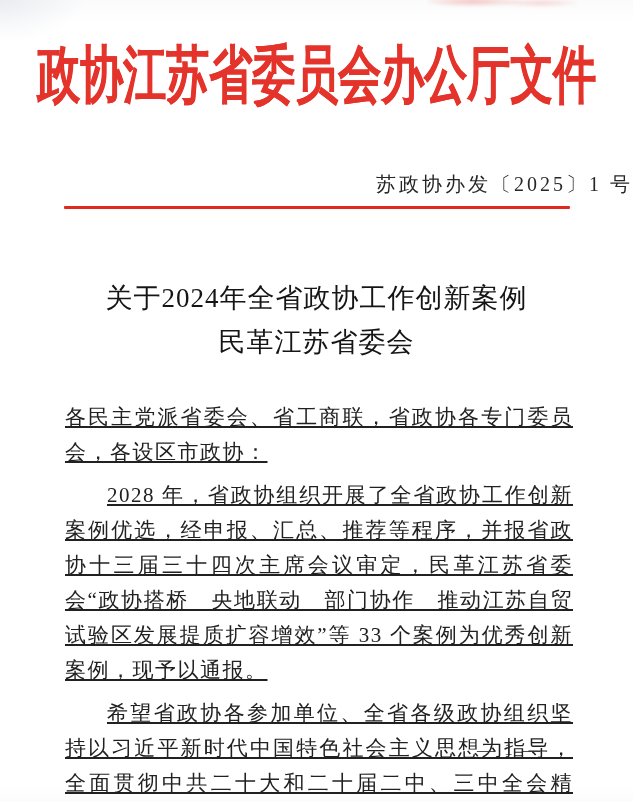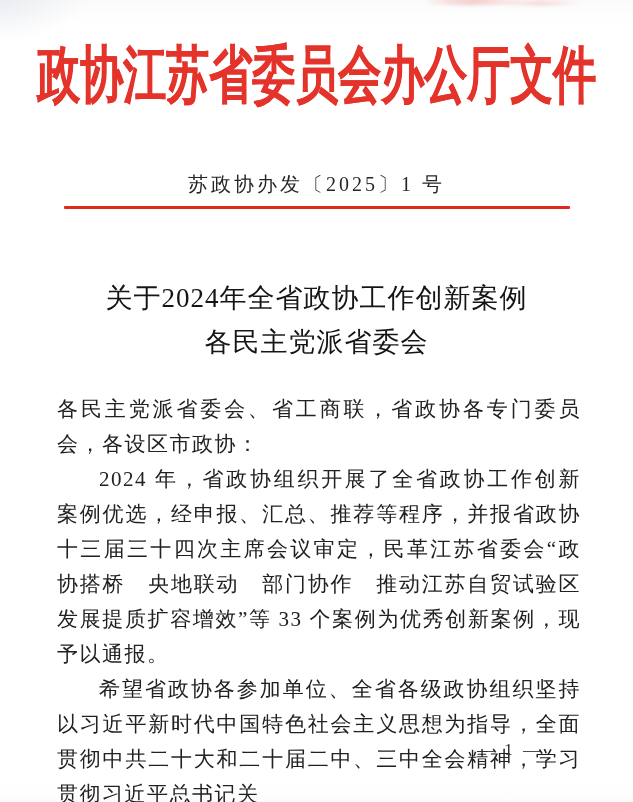--- a/index.html
+++ b/index.html
@@ -47,21 +47,21 @@
     transform: scaleY(1.45);
     transform-origin: top center;
     white-space: nowrap;
     text-shadow: 0.5px 0 0 #e4332a;
   }
   .doc-number {
     position: absolute;
     top: 171px;
     left: 0;
     right: 0;
-    text-align: center;
+    text-align: right;
     font-size: 20px;
     color: #262626;
     letter-spacing: 3px;
   }
   .red-rule {
     position: absolute;
     top: 206px;
     left: 64px;
     width: 506px;
     height: 3px;
@@ -86,22 +86,23 @@
     top: 392px;
     left: 57px;
     width: 524px;
     font-size: 21px;
     line-height: 35px;
     color: #212121;
     text-align: justify;
     letter-spacing: 1.5px;
   }
   .body-text p {
-    margin: 0;
+    margin: 8px;
     padding: 0;
+    text-decoration: underline;
   }
   .body-text p.indent {
     text-indent: 2em;
   }
   .page-number {
     position: absolute;
     top: 740px;
     right: 90px;
     font-size: 17px;
     color: #2b2b33;
@@ -117,24 +118,24 @@
   <div class="smudge"></div>
 
   <div class="header-title">政协江苏省委员会办公厅文件</div>
 
   <div class="doc-number">苏政协办发〔2025〕1 号</div>
 
   <div class="red-rule"></div>
 
   <div class="doc-title">
     <span>关于2024年全省政协工作创新案例</span>
-    <span>各民主党派省委会</span>
+    <span>民革江苏省委会</span>
   </div>
 
   <div class="body-text">
     <p>各民主党派省委会、省工商联，省政协各专门委员会，各设区市政协：</p>
-    <p class="indent">2024 年，省政协组织开展了全省政协工作创新案例优选，经申报、汇总、推荐等程序，并报省政协十三届三十四次主席会议审定，民革江苏省委会“政协搭桥　央地联动　部门协作　推动江苏自贸试验区发展提质扩容增效”等 33 个案例为优秀创新案例，现予以通报。</p>
+    <p class="indent">2028 年，省政协组织开展了全省政协工作创新案例优选，经申报、汇总、推荐等程序，并报省政协十三届三十四次主席会议审定，民革江苏省委会“政协搭桥　央地联动　部门协作　推动江苏自贸试验区发展提质扩容增效”等 33 个案例为优秀创新案例，现予以通报。</p>
     <p class="indent">希望省政协各参加单位、全省各级政协组织坚持以习近平新时代中国特色社会主义思想为指导，全面贯彻中共二十大和二十届二中、三中全会精神，学习贯彻习近平总书记关</p>
   </div>
 
   <div class="page-number">— 1 —</div>
 
 </div>
 
 </body></html>

